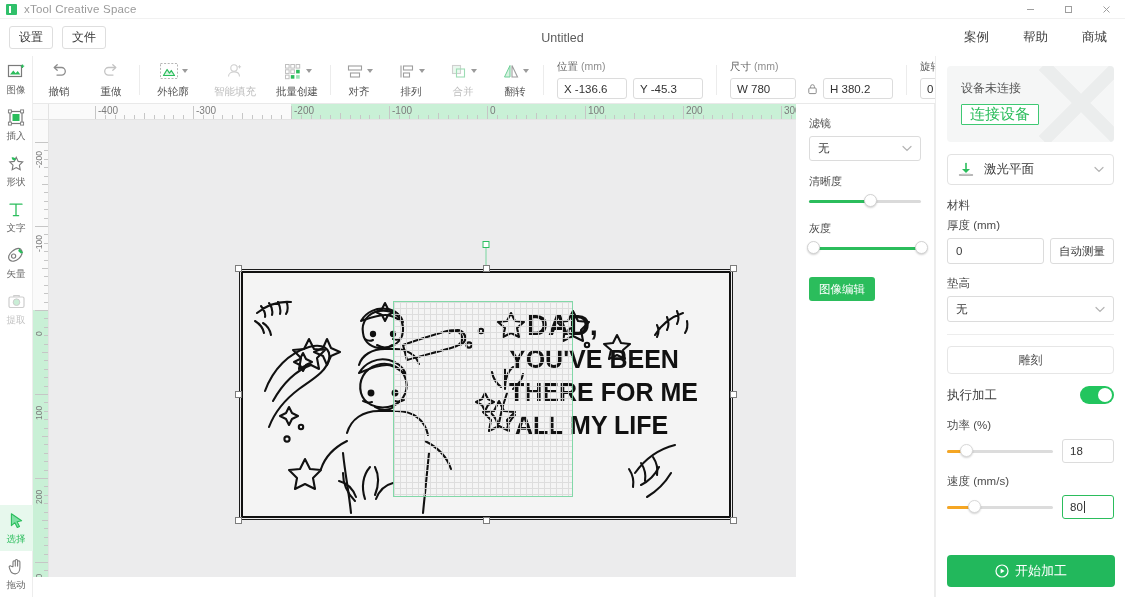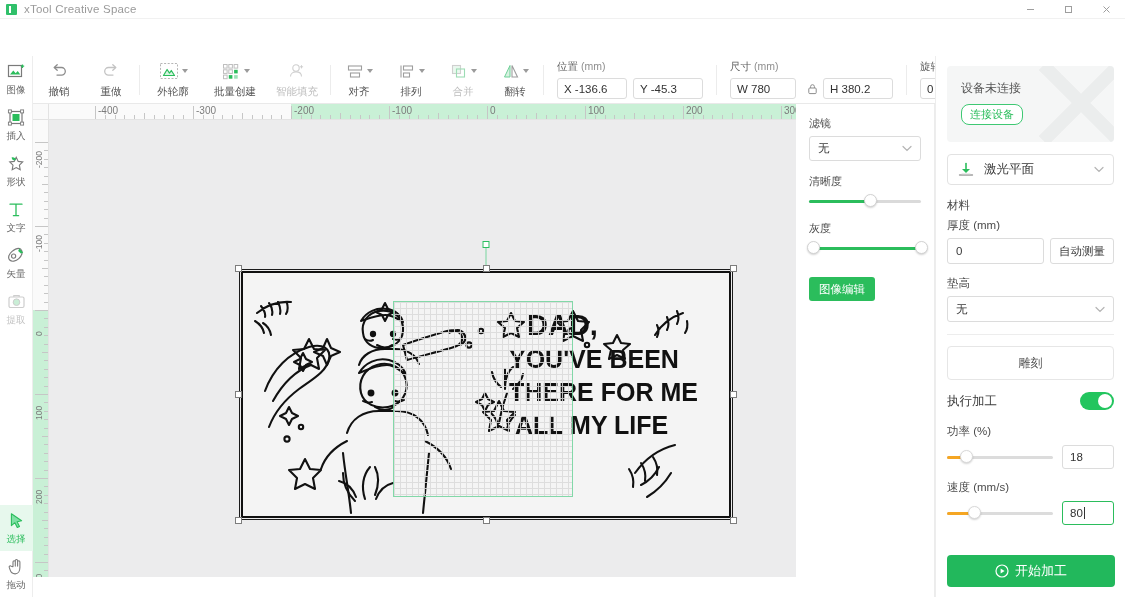--- a/index.html
+++ b/index.html
@@ -208,22 +208,22 @@
   }
   .dev-card {
     margin: 10px 11px 0 11px; height: 76px; background: #f5f6f6; border-radius: 4px;
     position: relative; overflow: hidden; padding: 14px 0 0 14px;
   }
   .dev-x { position: absolute; right: -10px; top: -6px; width: 86px; height: 86px;
     opacity: .55; }
   .dev-state { font-size: 12px; color: #555; margin-bottom: 7px; }
   .dev-connect {
     display: inline-flex; align-items: center; justify-content: center;
-    height: 21px; padding: 0 8px; border: 1px solid #3fc873; border-radius: 8px;
-    color: #2bbd5c; font-size: 11px; background: #fff; cursor: pointer;
+    height: 21px; padding: 0 8px; border: 1px solid #3fc873; border-radius: 1px;
+    color: #2bbd5c; font-size: 15px; background: #fff; cursor: pointer;
   }
   .dev-body { padding: 12px 11px 0 11px; }
   .dev-sel {
     height: 31px; border: 1px solid #e2e2e2; border-radius: 4px;
     display: flex; align-items: center; padding: 0 9px; font-size: 12.5px;
     color: #333; cursor: pointer; margin-bottom: 13px; background: #fff;
   }
   .dev-sel .nm { margin-left: 9px; flex: 1; }
   .d-lbl { font-size: 11.5px; color: #4b4b4b; margin-bottom: 5px; }
   .d-sel {
@@ -238,21 +238,21 @@
     font-size: 11.5px; color: #3a3a3a; padding: 0 8px; display: flex;
     align-items: center; flex: 1;
   }
   .d-btn {
     height: 26px; border: 1px solid #dcdcdc; border-radius: 3px; background: #fff;
     font-size: 11.5px; color: #3a3a3a; padding: 0 8px; display: flex;
     align-items: center; cursor: pointer;
   }
   .hr { height: 1px; background: #ededed; margin: 4px 0 11px 0; }
   .proc-tab {
-    height: 34px; border: 1px solid #e6e6e6; border-radius: 4px; background: #fff;
+    height: 28px; border: 1px solid #e6e6e6; border-radius: 4px; background: #fff;
     display: flex; align-items: center; justify-content: center;
     font-size: 12px; color: #4d4d4d; cursor: pointer; margin-bottom: 12px;
   }
   .sw-row { display: flex; align-items: center; justify-content: space-between;
     margin-bottom: 14px; }
   .sw-lbl { font-size: 12.5px; color: #3d3d3d; }
   .switch { width: 34px; height: 18px; border-radius: 9px; background: #22c55e;
     position: relative; cursor: pointer; }
   .switch .dot { position: absolute; right: 2px; top: 2px; width: 14px; height: 14px;
     border-radius: 50%; background: #fff; }
@@ -299,20 +299,30 @@
           </svg>
       </div>
       <div class="win-btn">
         <svg width="11" height="11" viewBox="0 0 11 11">
             <path d="M2.5 2.5l6 6M8.5 2.5l-6 6" stroke="#9e9e9e" stroke-width="1"></path>
           </svg>
       </div>
     </div>
   </div>
 
+  <div class="menubar">
+    <div class="menu-btn">设置</div>
+    <div class="menu-btn">文件</div>
+    <div class="doc-title">Untitled</div>
+    <div class="menu-right">
+      <div class="menu-link">案例</div>
+      <div class="menu-link">帮助</div>
+      <div class="menu-link">商城</div>
+    </div>
+  </div>
 
   <div class="toolbar">
 
     <div class="tb-group">
       <div class="tb-item">
         <div class="tb-ico">
           <svg width="18" height="16" viewBox="0 0 18 16">
               <path d="M5 4.5H11.5a3.8 3.8 0 0 1 0 7.6H7" fill="none" stroke="#8c8c8c" stroke-width="1.3" stroke-linecap="round"></path>
               <path d="M7.2 1.8 4.2 4.5l3 2.7" fill="none" stroke="#8c8c8c" stroke-width="1.3" stroke-linecap="round" stroke-linejoin="round"></path>
             </svg>
@@ -335,49 +345,49 @@
     <div class="tb-group">
       <div class="tb-item wide">
         <div class="tb-ico tb-ico-row">
           <svg width="20" height="19" viewBox="0 0 20 19">
             <rect x="1.5" y="1.5" width="17" height="15" fill="none" stroke="#b5b5b5" stroke-width="1" stroke-dasharray="2 1.6"></rect>
             <path d="M4.5 13.5l3.6-6 2.4 3.6 1.8-2.6 3.2 5z" fill="#d8f5e2" stroke="#2bbd5c" stroke-width="1.2" stroke-linejoin="round"></path>
           </svg>
           <span class="caret"></span>
         </div>
         <div class="tb-lbl">外轮廓</div>
+      </div>
+      <div class="tb-item wide disabled">
+        <div class="tb-ico">
+          <svg width="20" height="19" viewBox="0 0 20 19">
+            <circle cx="9" cy="6" r="3.2" fill="none" stroke="#cfcfcf" stroke-width="1.1"></circle>
+            <path d="M3.5 14.5c0-3 2.6-4.6 5.5-4.6s5.5 1.6 5.5 4.6" fill="none" stroke="#cfcfcf" stroke-width="1.1"></path>
+            <path d="M14.5 3.2v3.2M12.9 4.8h3.2" stroke="#cfcfcf" stroke-width="1"></path>
+          </svg>
+        </div>
+        <div class="tb-lbl">智能填充</div>
       </div>
       <div class="tb-item wide">
         <div class="tb-ico tb-ico-row">
           <svg width="20" height="19" viewBox="0 0 20 19">
             <g fill="none" stroke="#bfbfbf" stroke-width="1">
               <rect x="2.5" y="2.5" width="3.6" height="3.6"></rect>
                 <rect x="7.8" y="2.5" width="3.6" height="3.6"></rect>
                 <rect x="13.1" y="2.5" width="3.6" height="3.6"></rect>
               <rect x="2.5" y="7.8" width="3.6" height="3.6"></rect>
                 <rect x="7.8" y="7.8" width="3.6" height="3.6"></rect>
               <rect x="2.5" y="13.1" width="3.6" height="3.6"></rect>
             </g>
             <rect x="13.1" y="7.8" width="3.6" height="3.6" fill="#2bbd5c"></rect>
             <rect x="7.8" y="13.1" width="3.6" height="3.6" fill="#2bbd5c"></rect>
             <rect x="13.1" y="13.1" width="3.6" height="3.6" fill="#9ce3b6"></rect>
           </svg>
           <span class="caret"></span>
         </div>
         <div class="tb-lbl">批量创建</div>
-      </div>
-      <div class="tb-item wide disabled">
-        <div class="tb-ico">
-          <svg width="20" height="19" viewBox="0 0 20 19">
-            <circle cx="9" cy="6" r="3.2" fill="none" stroke="#cfcfcf" stroke-width="1.1"></circle>
-            <path d="M3.5 14.5c0-3 2.6-4.6 5.5-4.6s5.5 1.6 5.5 4.6" fill="none" stroke="#cfcfcf" stroke-width="1.1"></path>
-            <path d="M14.5 3.2v3.2M12.9 4.8h3.2" stroke="#cfcfcf" stroke-width="1"></path>
-          </svg>
-        </div>
-        <div class="tb-lbl">智能填充</div>
       </div>
     </div>
 
     <div class="tb-sep"></div>
 
     <div class="tb-group">
       <div class="tb-item">
         <div class="tb-ico tb-ico-row">
           <svg width="18" height="17" viewBox="0 0 18 17">
             <rect x="2.5" y="3" width="13" height="4" fill="none" stroke="#9e9e9e" stroke-width="1.1"></rect>

